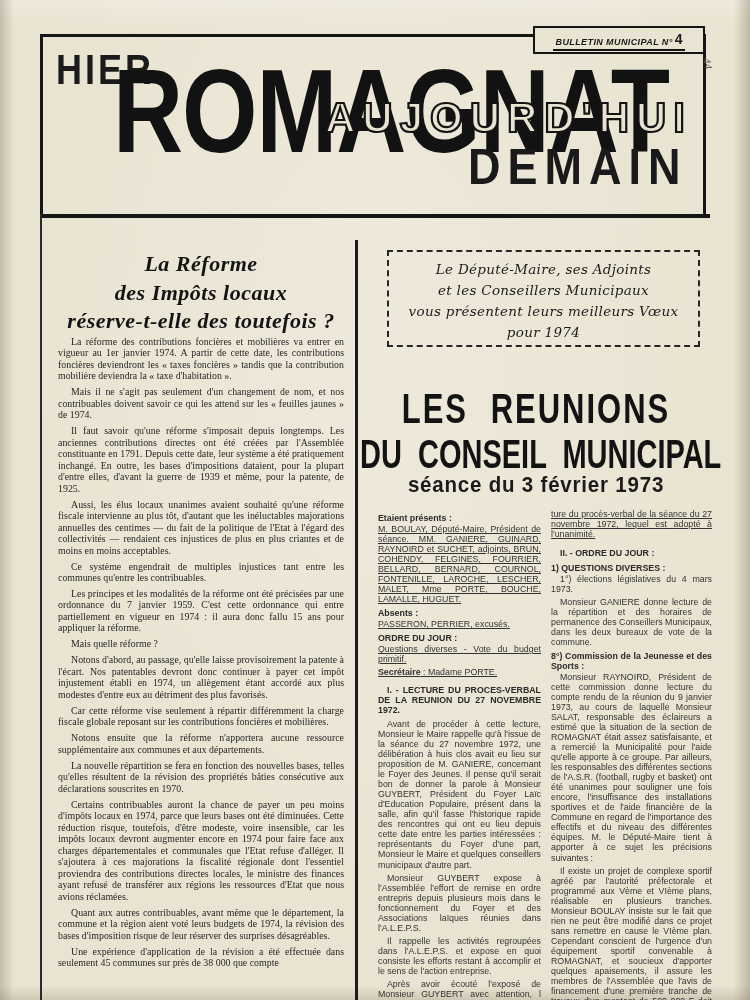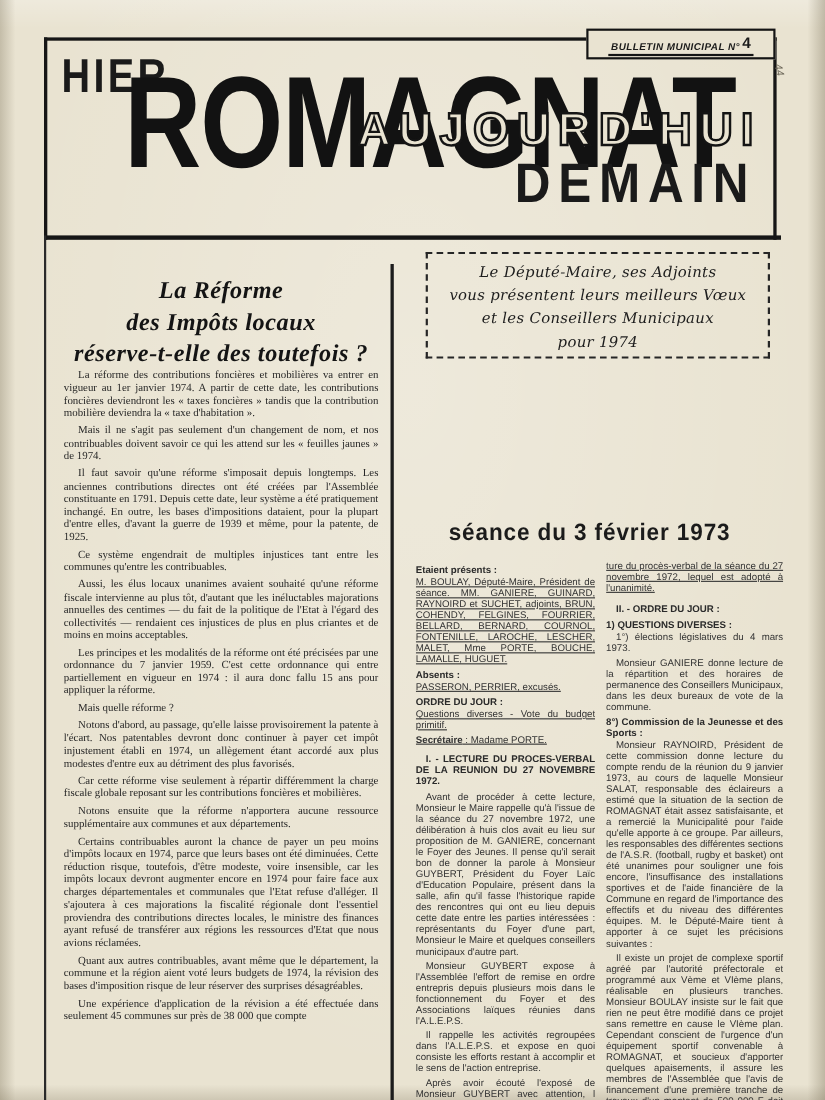--- a/index.html
+++ b/index.html
@@ -37,21 +37,21 @@
     transform:scaleY(1.12);transform-origin:top left;z-index:3;white-space:nowrap;}
   .director{position:absolute;left:55px;top:180px;font-size:9.5px;font-weight:bold;line-height:1.55;z-index:4;color:#1f1f1f;}
   
   .col-rule{position:absolute;left:355px;top:240px;width:2.5px;height:760px;background:#1c1c1c;}
   .article{position:absolute;left:58px;top:250px;width:286px;height:750px;overflow:hidden;}
   .article-title{font-family:"Liberation Serif", serif;font-weight:bold;font-style:italic;
     text-align:center;font-size:22px;line-height:1.3;color:#141414;margin-bottom:0;letter-spacing:.5px;}
   .article .t-p{font-family:"Liberation Serif", serif;font-size:9.9px;line-height:1.16;
     text-align:justify;text-indent:13px;margin:0 0 4.5px 0;color:#272727;}
   
-  .voeux{position:absolute;left:387px;top:229px;width:313px;height:97px;box-sizing:border-box;
+  .voeux{position:absolute;left:387px;top:250px;width:313px;height:97px;box-sizing:border-box;
     border:2.5px dashed #262626;text-align:center;padding-top:7px;}
   .voeux p{font-family:"DejaVu Serif", serif;font-style:italic;font-size:13.5px;line-height:1.55;
     margin:0;color:#1c1c1c;letter-spacing:.3px;}
   
   .headline{position:absolute;left:360px;top:384px;width:352px;text-align:center;color:#131313;}
   .headline .h1{display:inline-block;font-size:31px;font-weight:bold;letter-spacing:2px;word-spacing:12px;
     transform:scaleY(1.38);transform-origin:top;white-space:nowrap;}
   .headline .h2{display:inline-block;font-size:29px;font-weight:bold;letter-spacing:0;word-spacing:8px;
     transform:scaleY(1.38);transform-origin:top;white-space:nowrap;margin-top:12px;}
   .session{position:absolute;left:360px;top:472px;width:352px;text-align:center;font-size:20.5px;
@@ -96,40 +96,45 @@
   <div class="article">
     <div class="article-title">
       <div>La Réforme</div>
       <div>des Impôts locaux</div>
       <div>réserve-t-elle des toutefois ?</div>
     </div>
     <div>
         <p class="t-p">La réforme des contributions foncières et mobilières va entrer en vigueur au 1er janvier 1974. A partir de cette date, les contributions foncières deviendront les « taxes foncières » tandis que la contribution mobilière deviendra la « taxe d'habitation ».</p>
         <p class="t-p">Mais il ne s'agit pas seulement d'un changement de nom, et nos contribuables doivent savoir ce qui les attend sur les « feuilles jaunes » de 1974.</p>
         <p class="t-p">Il faut savoir qu'une réforme s'imposait depuis longtemps. Les anciennes contributions directes ont été créées par l'Assemblée constituante en 1791. Depuis cette date, leur système a été pratiquement inchangé. En outre, les bases d'impositions dataient, pour la plupart d'entre elles, d'avant la guerre de 1939 et même, pour la patente, de 1925.</p>
+        <p class="t-p">Aussi, les élus locaux unanimes avaient souhaité qu'une réforme fiscale intervienne au plus tôt, d'autant que les inéluctables majorations annuelles des centimes — du fait de la politique de l'Etat à l'égard des collectivités — rendaient ces injustices de plus en plus criantes et de moins en moins acceptables.</p>
         <p class="t-p">Ce système engendrait de multiples injustices tant entre les communes qu'entre les contribuables.</p>
-        <p class="t-p">Aussi, les élus locaux unanimes avaient souhaité qu'une réforme fiscale intervienne au plus tôt, d'autant que les inéluctables majorations annuelles des centimes — du fait de la politique de l'Etat à l'égard des collectivités — rendaient ces injustices de plus en plus criantes et de moins en moins acceptables.</p>
         <p class="t-p">Les principes et les modalités de la réforme ont été précisées par une ordonnance du 7 janvier 1959. C'est cette ordonnance qui entre partiellement en vigueur en 1974 : il aura donc fallu 15 ans pour appliquer la réforme.</p>
         <p class="t-p">Mais quelle réforme ?</p>
         <p class="t-p">Notons d'abord, au passage, qu'elle laisse provisoirement la patente à l'écart. Nos patentables devront donc continuer à payer cet impôt injustement établi en 1974, un allègement étant accordé aux plus modestes d'entre eux au détriment des plus favorisés.</p>
         <p class="t-p">Car cette réforme vise seulement à répartir différemment la charge fiscale globale reposant sur les contributions foncières et mobilières.</p>
         <p class="t-p">Notons ensuite que la réforme n'apportera aucune ressource supplémentaire aux communes et aux départements.</p>
+        <p class="t-p">La nouvelle répartition se fera en fonction des nouvelles bases, telles qu'elles résultent de la révision des propriétés bâties consécutive aux déclarations souscrites en 1970.</p>
         <p class="t-p">Certains contribuables auront la chance de payer un peu moins d'impôts locaux en 1974, parce que leurs bases ont été diminuées. Cette réduction risque, toutefois, d'être modeste, voire insensible, car les impôts locaux devront augmenter encore en 1974 pour faire face aux charges départementales et communales que l'Etat refuse d'alléger. Il s'ajoutera à ces majorations la fiscalité régionale dont l'essentiel proviendra des contributions directes locales, le ministre des finances ayant refusé de transférer aux régions les ressources d'Etat que nous avions réclamées.</p>
         <p class="t-p">Quant aux autres contribuables, avant même que le département, la commune et la région aient voté leurs budgets de 1974, la révision des bases d'imposition risque de leur réserver des surprises désagréables.</p>
         <p class="t-p">Une expérience d'application de la révision a été effectuée dans seulement 45 communes sur près de 38 000 que compte</p>
       </div>
   </div>
 
   <div class="voeux">
     <p>Le Député-Maire, ses Adjoints</p>
+    <p>et les Conseillers Municipaux</p>
     <p>vous présentent leurs meilleurs Vœux</p>
-    <p>et les Conseillers Municipaux</p>
     <p>pour 1974</p>
   </div>
 
+  <div class="headline">
+    <span class="h1">LES REUNIONS</span><br>
+    <span class="h2">DU CONSEIL MUNICIPAL</span>
+  </div>
   <div class="session">séance du 3 février 1973</div>
 
   <div class="scol colA">
       <p class="t-label">Etaient présents :</p>
       <p class="t-p0">M. BOULAY, Député-Maire, Président de séance. MM. GANIERE, GUINARD, RAYNOIRD et SUCHET, adjoints, BRUN, COHENDY, FELGINES, FOURRIER, BELLARD, BERNARD, COURNOL, FONTENILLE, LAROCHE, LESCHER, MALET, Mme PORTE, BOUCHE, LAMALLE, HUGUET.</p>
       <p class="t-label">Absents :</p>
       <p class="t-p0">PASSERON, PERRIER, excusés.</p>
       <p class="t-label">ORDRE DU JOUR :</p>
       <p class="t-p0">Questions diverses - Vote du budget primitif.</p>
       <p class="t-p0"><b>Secrétaire</b> : Madame PORTE.</p>

